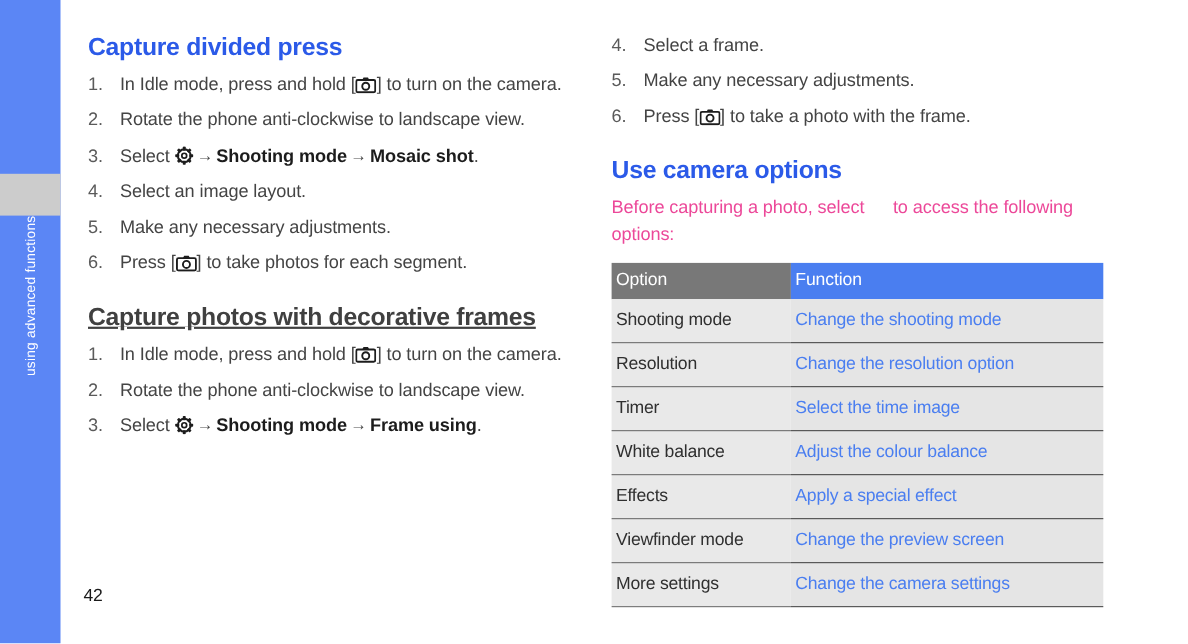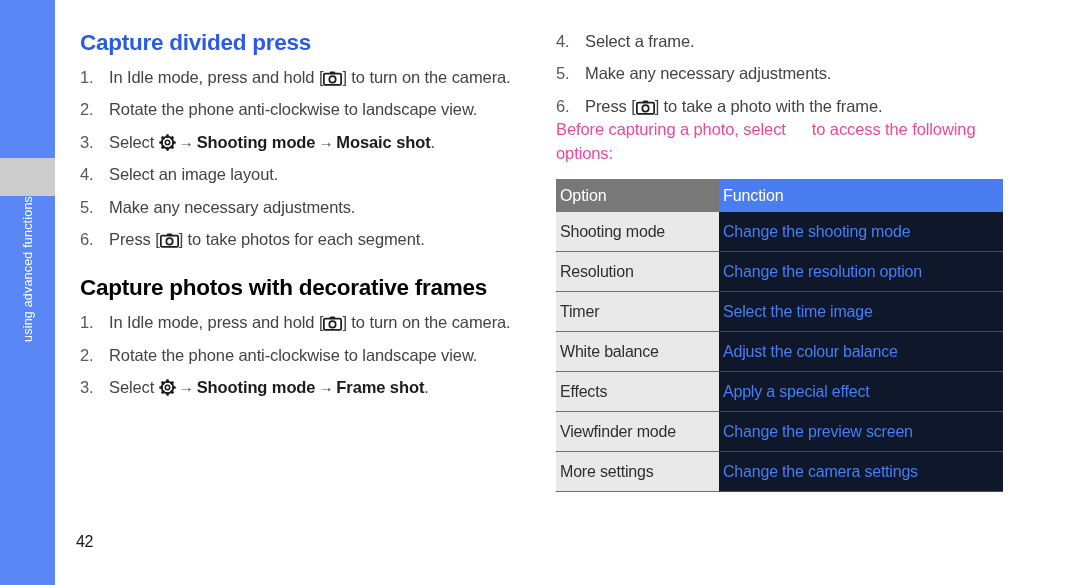--- a/index.html
+++ b/index.html
@@ -173,21 +173,21 @@
   td.td-option {
     background: #e9e9e9;
     color: #2f2f2f;
     font-size: 16px;
     height: 31px;
     padding-left: 14px;
     border-bottom: 1.5px solid #6f6f6f;
     letter-spacing: -0.2px;
   }
   td.td-function {
-    background: #0f172a;
+    background: #e5e5e5;
     color: #4a7ef0;
     font-size: 16px;
     height: 31px;
     padding-left: 11px;
     border-bottom: 1.5px solid #4a4a4a;
     letter-spacing: -0.2px;
   }
   tr.options-row:first-of-type td.td-option,
   tr.options-row:first-of-type td.td-function { }
 </style>
@@ -226,55 +226,56 @@
               <circle cx="12" cy="12" r="3.1" fill="none" stroke="#1d1d1d" stroke-width="2.2"></circle>
             </svg></span><span class="arrow">→</span><span class="bold">Shooting mode</span><span class="arrow">→</span><span class="bold">Mosaic shot</span><span>.</span></li>
         <li><span class="step-num">4.</span><span>Select an image layout.</span></li>
         <li><span class="step-num">5.</span><span>Make any necessary adjustments.</span></li>
         <li><span class="step-num">6.</span><span>Press [</span><span class="icon-inline icon-cam"><svg viewBox="0 0 22 18" width="19" height="16" aria-hidden="true">
               <rect x="1" y="4" width="20" height="13" rx="1.6" ry="1.6" fill="none" stroke="#1d1d1d" stroke-width="2"></rect>
               <path d="M7.2 4.2 L8.6 1.4 L13.4 1.4 L14.8 4.2 Z" fill="#1d1d1d"></path>
               <circle cx="11" cy="10.6" r="3.7" fill="none" stroke="#1d1d1d" stroke-width="2"></circle>
             </svg></span><span>] to take photos for each segment.</span></li>
       </ol>
-      <h2 class="section-heading spaced" style="color: #000000;">Capture photos with decorative frames</h2>
+      <h2 class="section-heading spaced" style="color: #404040; text-decoration: underline;">Capture photos with decorative frames</h2>
       <ol class="steps">
         <li><span class="step-num">1.</span><span>In Idle mode, press and hold [</span><span class="icon-inline icon-cam"><svg viewBox="0 0 22 18" width="19" height="16" aria-hidden="true">
               <rect x="1" y="4" width="20" height="13" rx="1.6" ry="1.6" fill="none" stroke="#1d1d1d" stroke-width="2"></rect>
               <path d="M7.2 4.2 L8.6 1.4 L13.4 1.4 L14.8 4.2 Z" fill="#1d1d1d"></path>
               <circle cx="11" cy="10.6" r="3.7" fill="none" stroke="#1d1d1d" stroke-width="2"></circle>
             </svg></span><span>] to turn on the camera.</span></li>
         <li><span class="step-num">2.</span><span>Rotate the phone anti-clockwise to landscape view.</span></li>
         <li><span class="step-num">3.</span><span>Select </span><span class="icon-inline icon-gear"><svg viewBox="0 0 24 24" width="17" height="17" aria-hidden="true">
               <rect x="10.1" y="0.4" width="3.8" height="5.2" rx="1" ry="1" fill="#1d1d1d" transform="rotate(0 12 12)"></rect>
               <rect x="10.1" y="0.4" width="3.8" height="5.2" rx="1" ry="1" fill="#1d1d1d" transform="rotate(45 12 12)"></rect>
               <rect x="10.1" y="0.4" width="3.8" height="5.2" rx="1" ry="1" fill="#1d1d1d" transform="rotate(90 12 12)"></rect>
               <rect x="10.1" y="0.4" width="3.8" height="5.2" rx="1" ry="1" fill="#1d1d1d" transform="rotate(135 12 12)"></rect>
               <rect x="10.1" y="0.4" width="3.8" height="5.2" rx="1" ry="1" fill="#1d1d1d" transform="rotate(180 12 12)"></rect>
               <rect x="10.1" y="0.4" width="3.8" height="5.2" rx="1" ry="1" fill="#1d1d1d" transform="rotate(225 12 12)"></rect>
               <rect x="10.1" y="0.4" width="3.8" height="5.2" rx="1" ry="1" fill="#1d1d1d" transform="rotate(270 12 12)"></rect>
               <rect x="10.1" y="0.4" width="3.8" height="5.2" rx="1" ry="1" fill="#1d1d1d" transform="rotate(315 12 12)"></rect>
               <circle cx="12" cy="12" r="8.2" fill="none" stroke="#1d1d1d" stroke-width="2.6"></circle>
               <circle cx="12" cy="12" r="3.1" fill="none" stroke="#1d1d1d" stroke-width="2.2"></circle>
-            </svg></span><span class="arrow">→</span><span class="bold">Shooting mode</span><span class="arrow">→</span><span class="bold">Frame shot</span><span>.</span></li>
+            </svg></span><span class="arrow">→</span><span class="bold">Shooting mode</span><span class="arrow">→</span><span class="bold">Frame using</span><span>.</span></li>
       </ol>
     </div>
 </div>
 
 <div id="col-right" class="column">
   <ol class="steps" id="right-continued-steps">
       <li><span class="step-num">4.</span><span>Select a frame.</span></li>
       <li><span class="step-num">5.</span><span>Make any necessary adjustments.</span></li>
       <li><span class="step-num">6.</span><span>Press [</span><span class="icon-inline icon-cam"><svg viewBox="0 0 22 18" width="19" height="16" aria-hidden="true">
             <rect x="1" y="4" width="20" height="13" rx="1.6" ry="1.6" fill="none" stroke="#1d1d1d" stroke-width="2"></rect>
             <path d="M7.2 4.2 L8.6 1.4 L13.4 1.4 L14.8 4.2 Z" fill="#1d1d1d"></path>
             <circle cx="11" cy="10.6" r="3.7" fill="none" stroke="#1d1d1d" stroke-width="2"></circle>
           </svg></span><span>] to take a photo with the frame.</span></li>
     </ol>
 
+  <h2 class="section-heading spaced" style="color: rgb(43, 90, 232);">Use camera options</h2>
 
   <p class="intro">
     <span>Before capturing a photo, select </span><span class="icon-inline icon-gear"></span><span> to access the following options:</span>
   </p>
 
   <table class="options-table">
     <colgroup>
       <col class="col-option">
       <col class="col-function">
     </colgroup>

